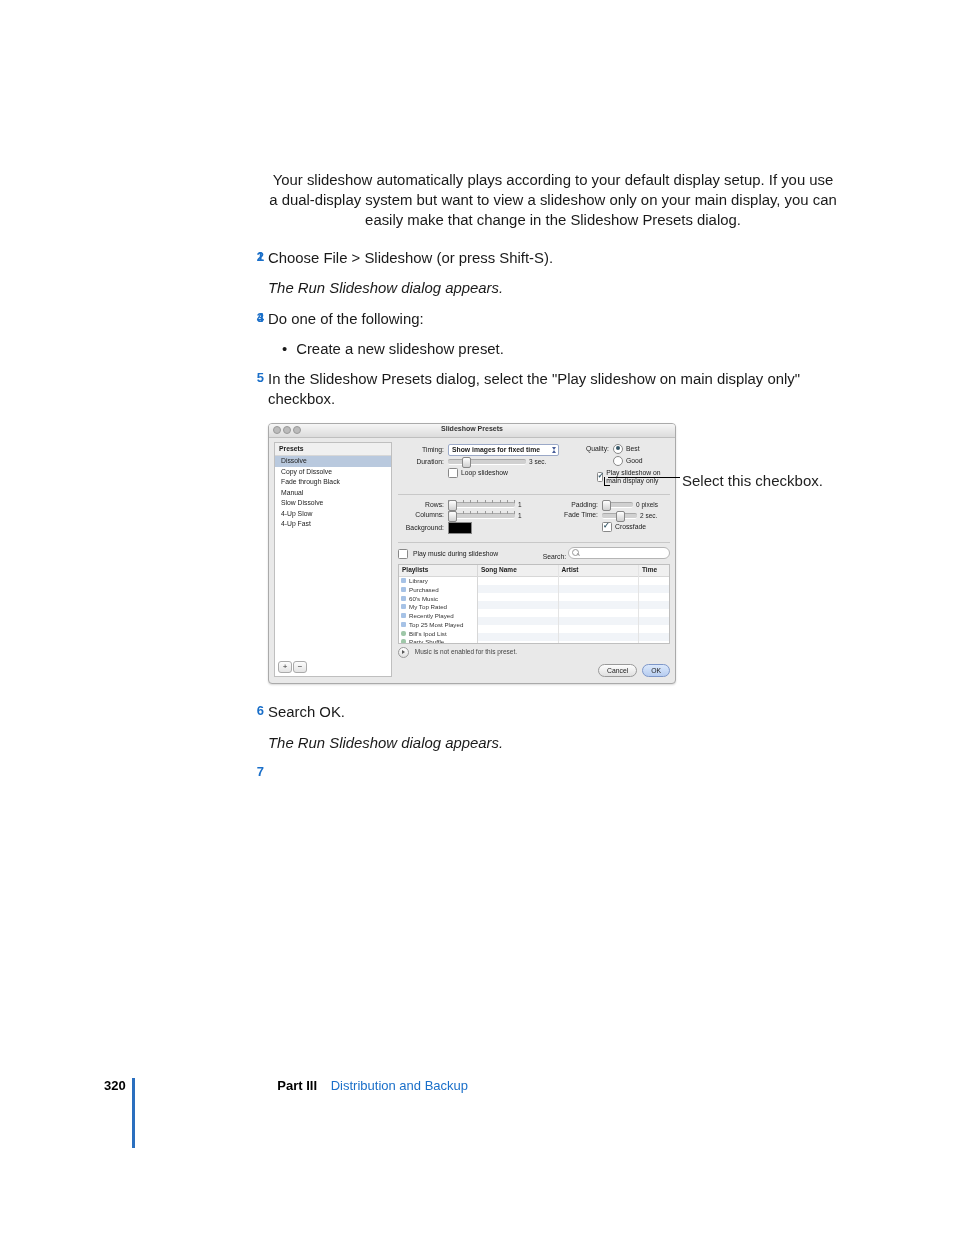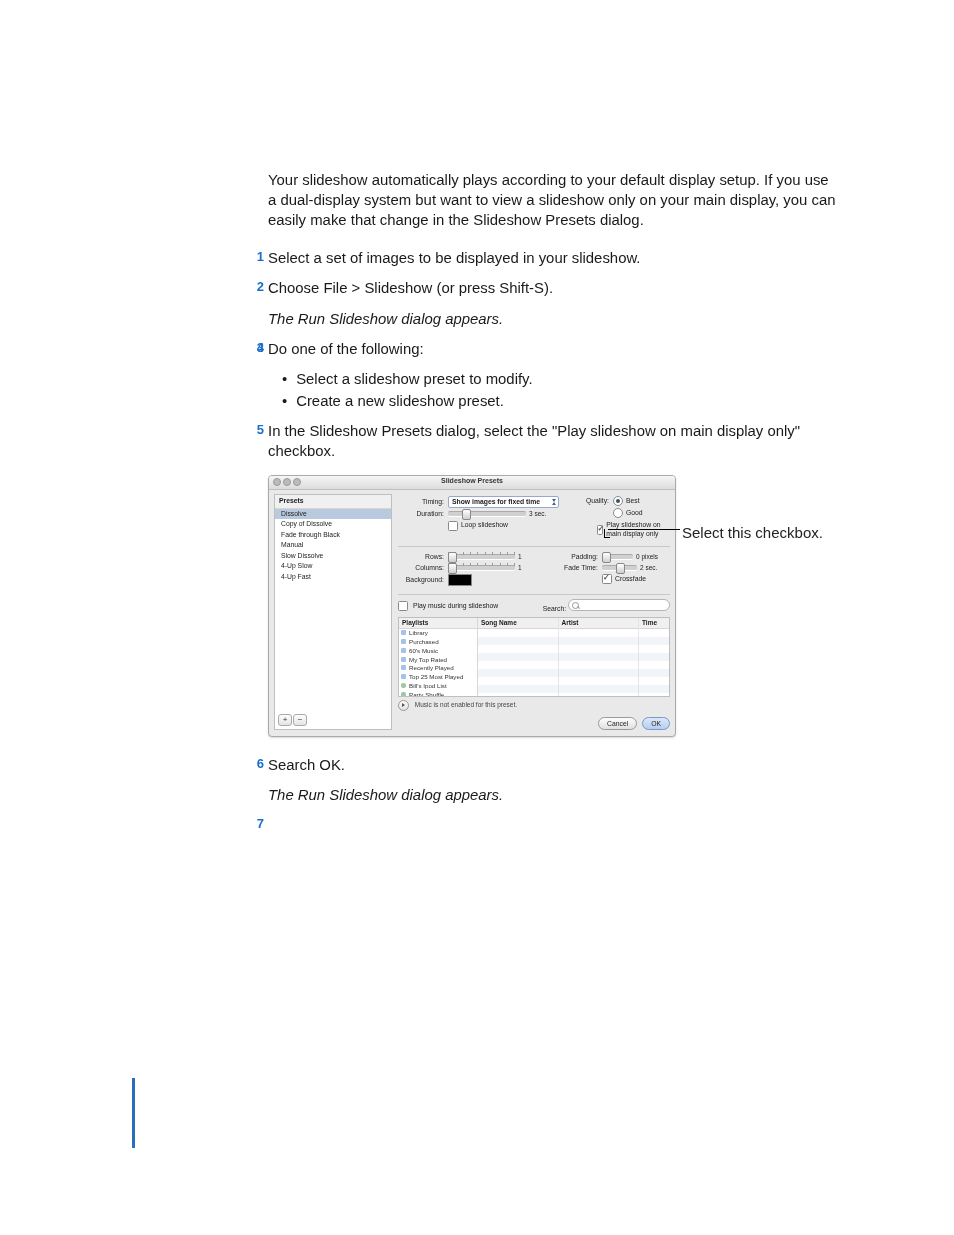--- a/index.html
+++ b/index.html
@@ -34,21 +34,21 @@
     line-height: 1.35;
     color: #1a1a1a;
   }
   h1.section-title {
     font-size: 22px;
     font-weight: 400;
     color: #1a6fc9;
     margin: 0 0 6px 0;
     letter-spacing: 0.2px;
   }
-  .intro { margin: 0 0 18px 0; }
+  .intro { margin: 0 0 18px 0; text-align: center; }
   .bold-lead { font-weight: 700; margin: 12px 0 6px 0; }
   .step {
     position: relative;
     margin: 0 0 10px 0;
     padding-left: 0;
   }
   .step-num {
     position: absolute;
     left: -18px;
     width: 14px;
@@ -316,39 +316,37 @@
 <body>
 
 <div class="page">
 
   <div class="content">
     <p class="intro">Your slideshow automatically plays according to your default display setup. If you use a dual-display system but want to view a slideshow only on your main display, you can easily make that change in the Slideshow Presets dialog.</p>
 
 
     <div class="step">
       <span class="step-num">1</span>
-      <span class="step-body">Select a set of images to be displayed in your slideshow.</span>
     </div>
 
     <div class="step">
       <span class="step-num">2</span>
       <span class="step-body">Choose File &gt; Slideshow (or press Shift-S).</span>
     </div>
     <p class="after">The Run Slideshow dialog appears.</p>
 
     <div class="step">
       <span class="step-num">3</span>
     </div>
 
     <div class="step">
       <span class="step-num">4</span>
       <span class="step-body">Do one of the following:</span>
     </div>
     <div class="bullets">
-      <div><span class="dot">•</span> <span>Select a slideshow preset to modify.</span></div>
       <div><span class="dot">•</span> <span>Create a new slideshow preset.</span></div>
     </div>
 
     <div class="step">
       <span class="step-num">5</span>
       <span class="step-body">In the Slideshow Presets dialog, select the "Play slideshow on main display only" checkbox.</span>
     </div>
 
     <div class="figure-wrap">
       <div class="dialog">
@@ -552,14 +550,19 @@
     </div>
     <p class="after">The Run Slideshow dialog appears.</p>
 
     <div class="step">
       <span class="step-num">7</span>
     </div>
   </div>
 
   <div class="blue-rule"></div>
 
+  <div class="footer">
+    <span class="page-num">320</span>
+    <span class="part">Part III</span>
+    <span class="part-title">Distribution and Backup</span>
+  </div>
 
 </div>
 
 </body></html>

